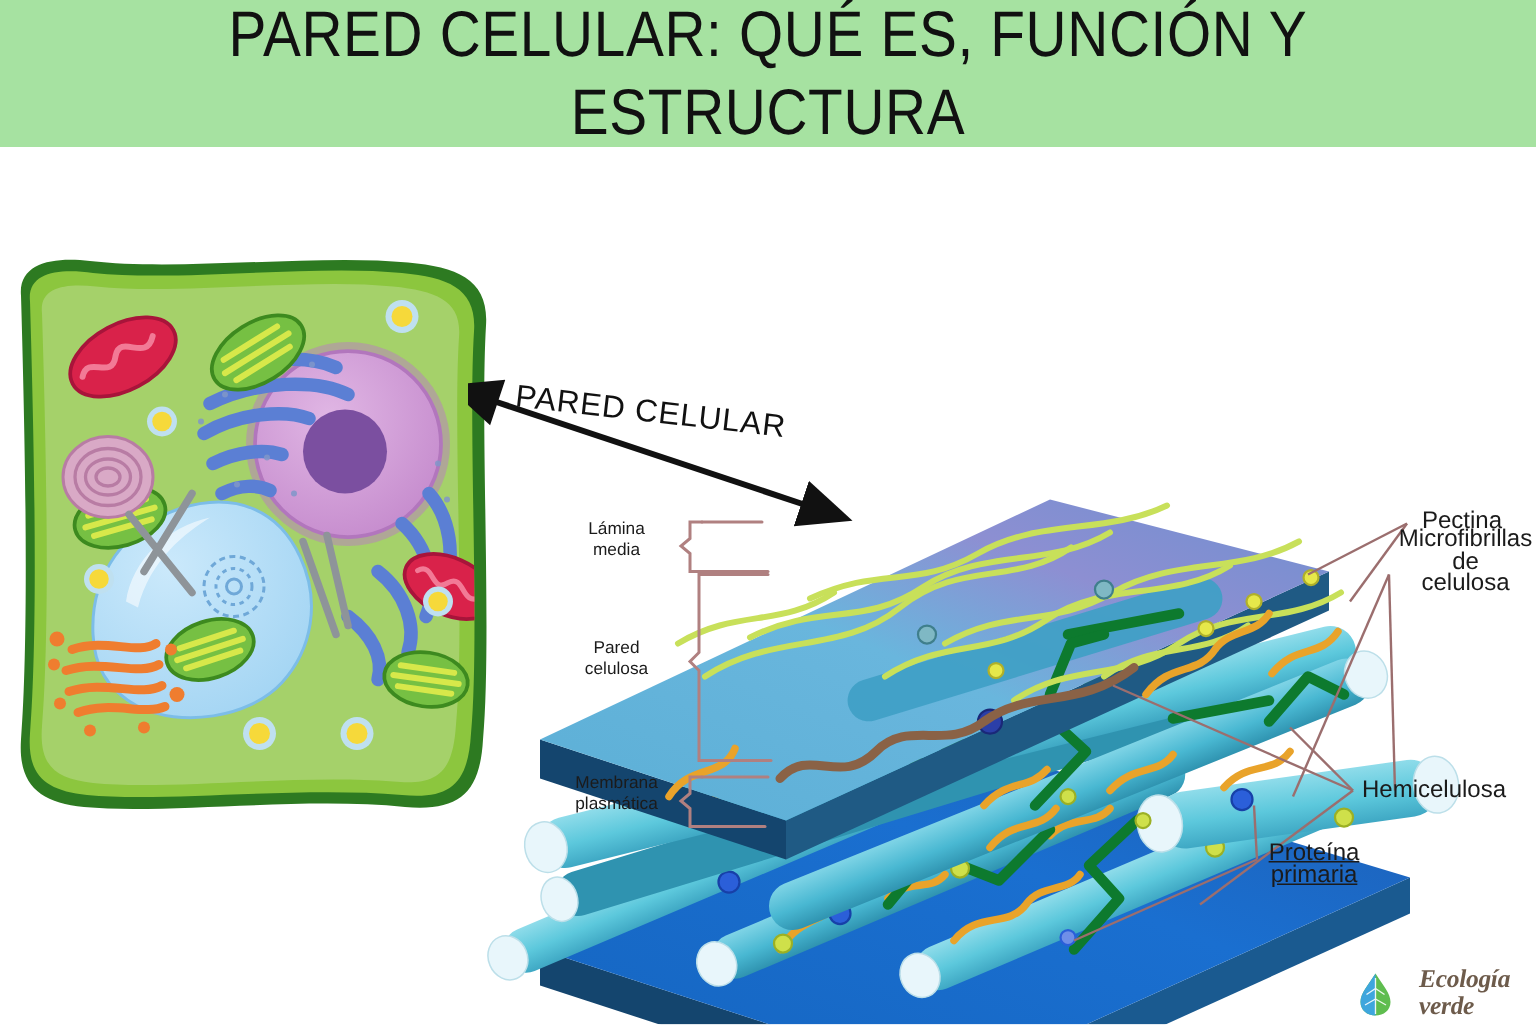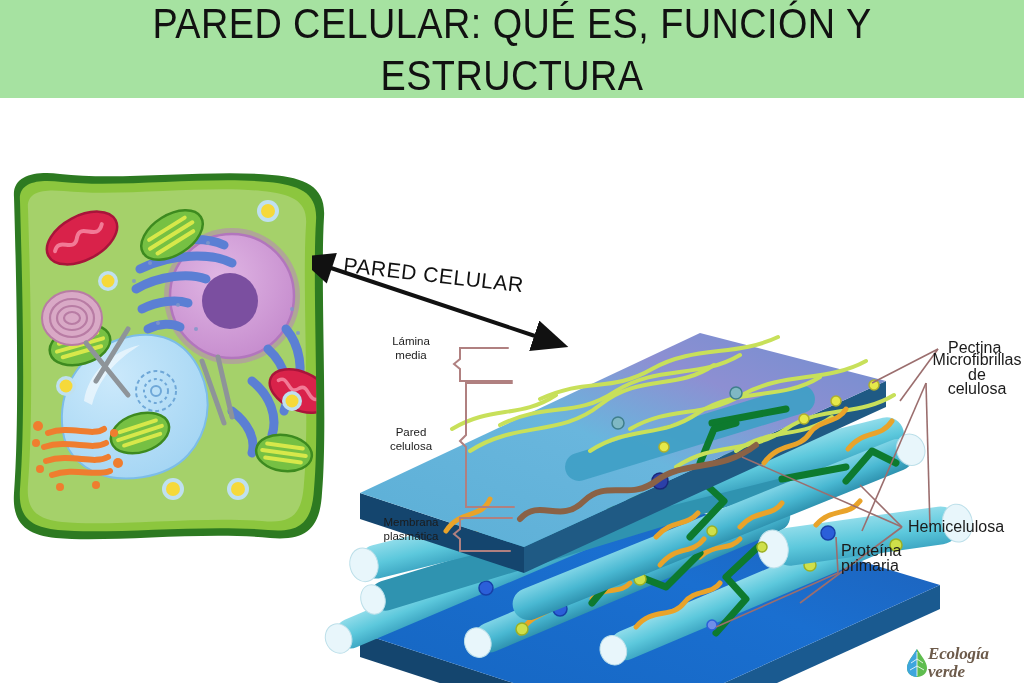--- a/index.html
+++ b/index.html
@@ -54,41 +54,41 @@
   
   .brace-label{
     position:absolute;
     width:78px;
     text-align:center;
     font-size:11.5px;
     line-height:14px;
     color:#1b1b1b;
     font-family:"Liberation Sans", sans-serif;
   }
-  .lbl-lamina{left:372px;top:201px;}
+  .lbl-lamina{left:372px;top:213px;}
   .lbl-pared{left:372px;top:292px;}
   .lbl-membrana{left:368px;top:382px;width:86px;}
 
   
   .call-label{
     position:absolute;
     font-size:16px;
     line-height:14.5px;
     color:#1b1b1b;
     font-family:"Liberation Sans", sans-serif;
   }
   .lbl-pectina{left:948px;top:208px;}
   .lbl-micro{left:932px;top:220px;width:90px;text-align:center;}
   .lbl-hemi{left:908px;top:387px;}
-  .lbl-prot{left:841px;top:411px;width:70px;text-align:left;}
+  .lbl-prot{left:841px;top:429px;width:70px;text-align:center;text-decoration:underline;}
 
   
   .logo{
     position:absolute;left:906px;top:645px;
-    display:flex;align-items:center;gap:0;
+    display:flex;align-items:center;gap:18px;
   }
   .logo-mark{width:22px;height:30px;display:block;}
   .logo-word{display:block;}
   .logo-eco{
     font-family:"Liberation Serif", serif;
     font-style:italic;font-weight:700;
     font-size:17px;line-height:15px;color:#6d5b4b;
     letter-spacing:-0.2px;
   }
   .logo-verde{

